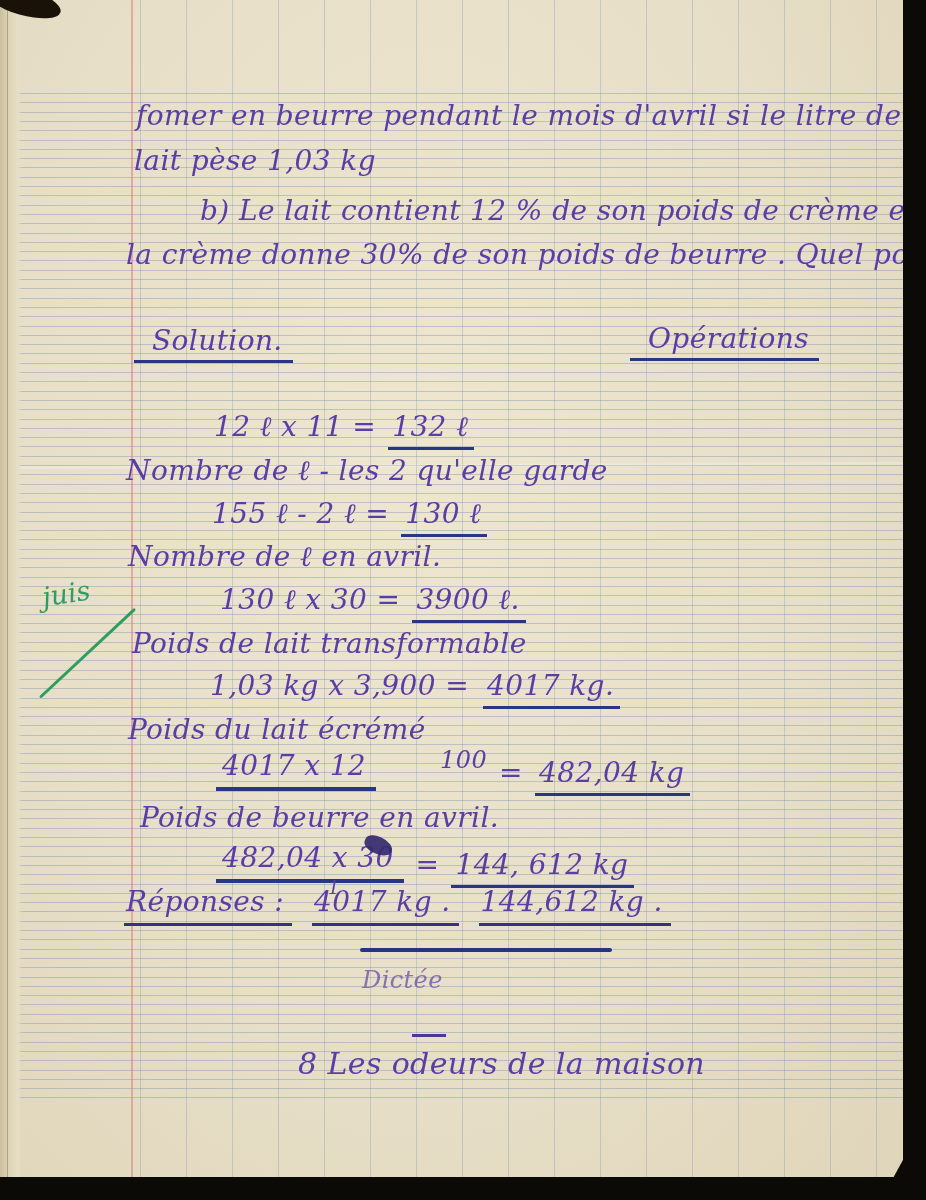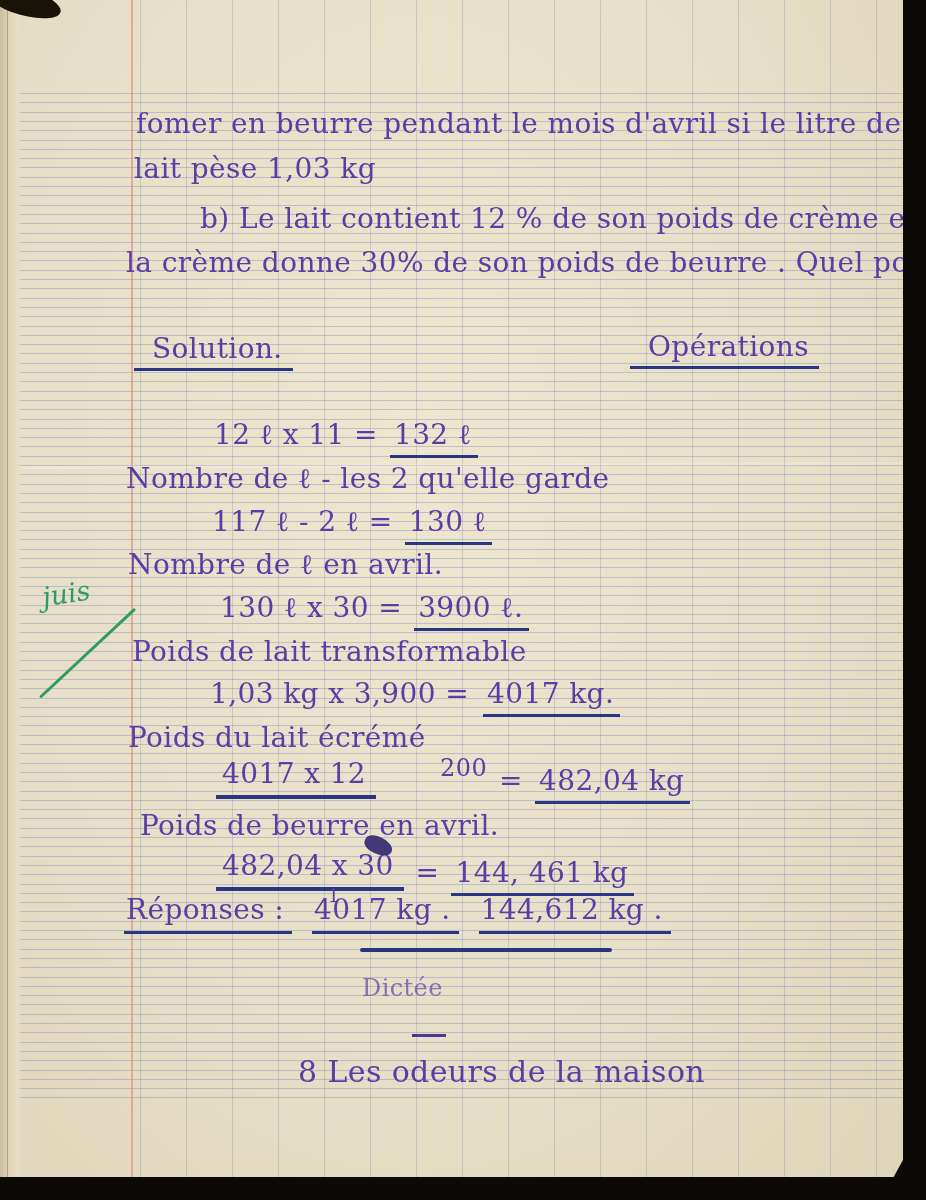--- a/index.html
+++ b/index.html
@@ -18,22 +18,22 @@
     background:repeating-linear-gradient(to right, rgba(122,144,186,.33) 0 1px, transparent 1px 46px);}
   .margin-red{position:absolute;left:131px;top:0;width:2px;height:1177px;background:rgba(217,130,125,.55);}
   .crease{position:absolute;left:0;top:464px;width:905px;height:3px;background:rgba(255,255,255,.22);transform:rotate(-.3deg);}
   .black-right{position:absolute;left:903px;top:0;width:23px;height:1200px;background:#0c0a07;}
   .black-bottom{position:absolute;left:0;top:1177px;width:926px;height:23px;background:#0c0a07;}
   .black-wedge{position:absolute;left:881px;top:1118px;width:45px;height:82px;background:#0c0a07;
     clip-path:polygon(100% 0,100% 100%,0 100%);}
   .black-corner{position:absolute;left:-16px;top:-12px;width:78px;height:27px;background:#181209;
     border-radius:50%;transform:rotate(16deg);}
   
-  .hw{position:absolute;white-space:nowrap;color:#5b3da6;
-    font-size:28px;line-height:36px;letter-spacing:.4px;margin-top:8px;}
+  .hw{position:absolute;white-space:nowrap;font-style:italic;color:#5b3da6;
+    font-size:28px;line-height:36px;letter-spacing:.4px;}
   .hw.small{font-size:24px;}
   .heading{border-bottom:3px solid #2a3584;padding:0 10px 3px 18px;}
   .heading.ops{padding-left:18px;}
   .oprow{display:flex;align-items:flex-start;gap:12px;}
   .res{border-bottom:3px solid #2a3584;padding:0 6px 2px 4px;}
   .frac{display:inline-flex;align-items:center;}
   .frac .num{border-bottom:4px solid #2a3584;padding:0 10px 3px 6px;}
   .frac .den{font-size:24px;line-height:26px;margin-top:-1px;align-self:flex-start;margin-left:64px;}
   .shift{margin-top:7px;}
   .answers{display:flex;gap:20px;align-items:flex-start;}
@@ -72,53 +72,53 @@
     <span class="heading ops">Opérations</span>
   </div>
 
   <div class="hw oprow" style="left:214px;top:409px;">
     <span>12 ℓ x 11 =</span>
     <span class="res">132 ℓ</span>
   </div>
 
   <div class="hw" style="left:126px;top:453px;">Nombre de ℓ - les 2 qu'elle garde</div>
   <div class="hw oprow" style="left:212px;top:496px;">
-    <span>117 ℓ - 2 ℓ =</span>
+    <span>155 ℓ - 2 ℓ =</span>
     <span class="res">130 ℓ</span>
   </div>
 
   <div class="hw" style="left:128px;top:539px;">Nombre de ℓ en avril.</div>
   <div class="hw oprow" style="left:220px;top:582px;">
     <span>130 ℓ x 30 =</span>
     <span class="res">3900 ℓ.</span>
   </div>
 
   <div class="hw" style="left:132px;top:626px;">Poids de lait transformable</div>
   <div class="hw oprow" style="left:210px;top:668px;gap:14px;">
     <span>1,03 kg x 3,900 =</span>
     <span class="res">4017 kg.</span>
   </div>
 
   <div class="hw" style="left:128px;top:712px;">Poids du lait écrémé</div>
   <div class="hw oprow" style="left:216px;top:748px;">
     <span class="frac">
       <span class="num">4017 x 12</span>
-      <span class="den">200</span>
+      <span class="den">100</span>
     </span>
     <span class="shift">=</span>
     <span class="res shift">482,04 kg</span>
   </div>
 
   <div class="hw" style="left:140px;top:800px;">Poids de beurre en avril.</div>
   <div class="hw oprow" style="left:216px;top:840px;">
     <span class="frac">
       <span class="num">482,04 x 30</span>
     </span>
     <span class="shift">=</span>
-    <span class="res shift">144, 461 kg</span>
+    <span class="res shift">144, 612 kg</span>
   </div>
   <div class="blot"></div>
 
   <div class="hw answers" style="left:124px;top:884px;">
     <span class="ans-part">Réponses :</span>
     <span class="ans-part">
       <span class="sup-fix">1</span><span>4017 kg .</span>
     </span>
     <span class="ans-part">144,612 kg .</span>
   </div>

